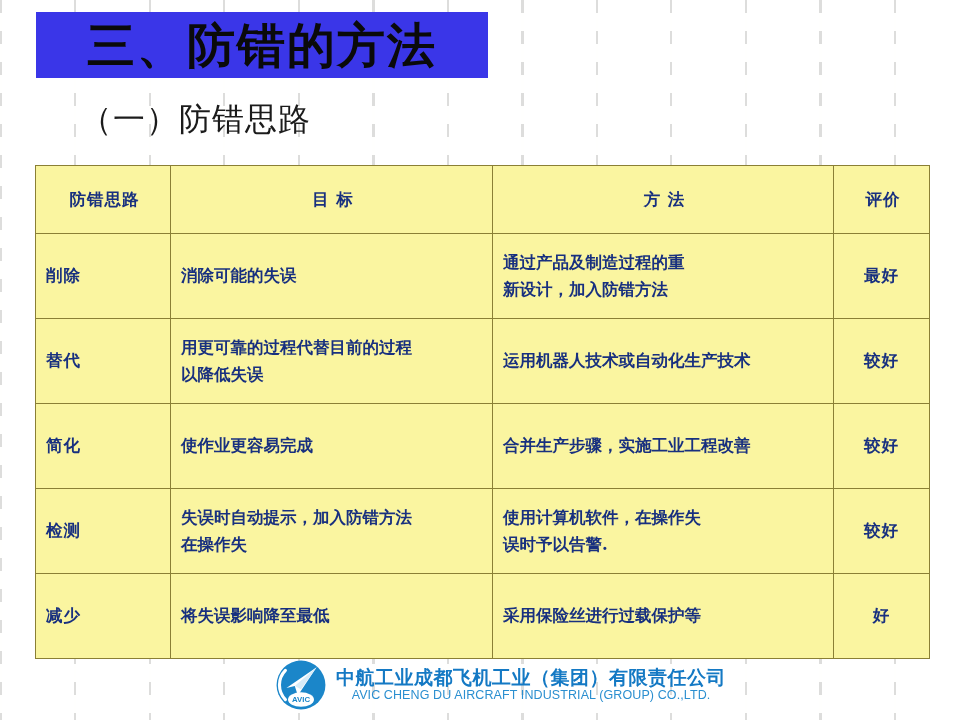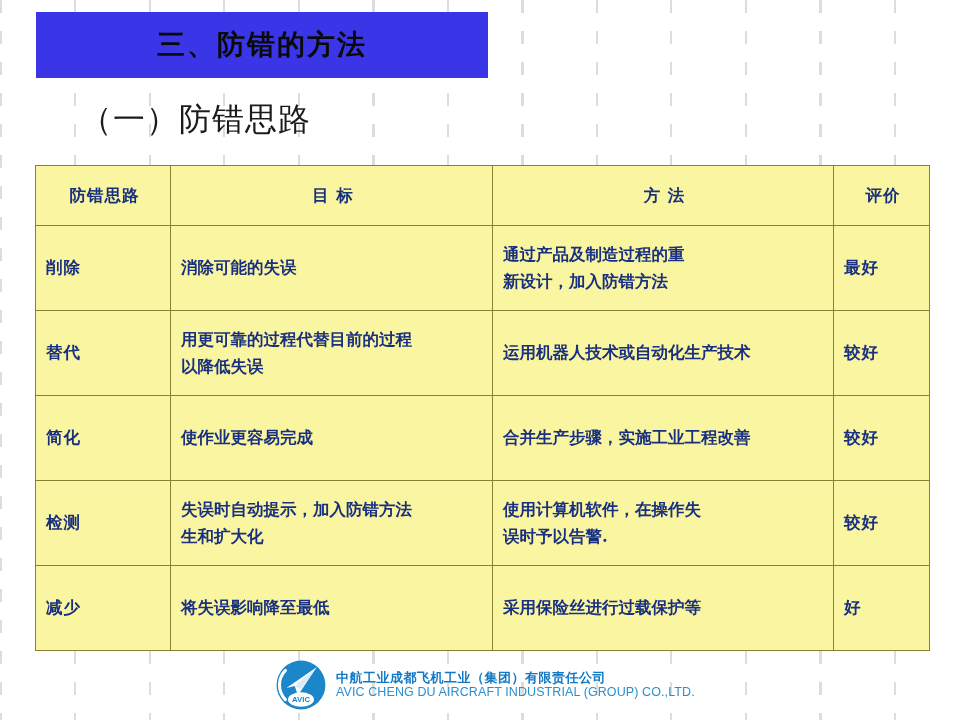--- a/index.html
+++ b/index.html
@@ -49,21 +49,21 @@
     top: 12px;
     width: 452px;
     height: 66px;
     background: #3A36E8;
     display: flex;
     align-items: center;
     justify-content: center;
   }
   #title-text {
     font-family: "DejaVu Sans", "Liberation Sans", sans-serif;
-    font-size: 28px;
+    font-size: 48px;
     font-weight: bold;
     color: #0a0a0a;
     letter-spacing: 2px;
     line-height: 1;
     white-space: nowrap;
   }
 
   
   #subtitle {
     position: absolute;
@@ -95,32 +95,32 @@
     color: #18307f;
     font-family: "DejaVu Serif", "Liberation Serif", serif;
     font-weight: bold;
     font-size: 16.5px;
     line-height: 1.65;
     padding: 6px 10px;
     vertical-align: middle;
     box-sizing: border-box;
   }
   #methods-table thead th {
-    height: 60px;
+    height: 68px;
     text-align: center;
     letter-spacing: 1px;
     padding-left: 13px;
   }
   #methods-table tbody td {
     height: 85px;
   }
   td.col-idea, th.col-idea { width: 135px; }
   td.col-goal, th.col-goal { width: 322px; text-align: left; margin-left: 23px; }
   td.col-method, th.col-method { width: 341px; text-align: left; margin-left: 11px; }
-  td.col-rating, th.col-rating { width: 96px; }
+  td.col-rating, th.col-rating { width: 96px; text-align: center; }
   th.col-goal, th.col-method { text-align: center; }
   td.col-idea { letter-spacing: 1px; }
   td.col-rating { letter-spacing: 1px; }
   .cell-line { display: block; }
 
   
   #footer {
     position: absolute;
     left: 275px;
     top: 659px;
@@ -133,21 +133,21 @@
     height: 52px;
     flex: 0 0 auto;
   }
   #footer-text {
     display: flex;
     flex-direction: column;
     justify-content: center;
   }
   #footer-cn {
     font-family: "DejaVu Sans", "Liberation Sans", sans-serif;
-    font-size: 13px;
+    font-size: 19px;
     font-weight: bold;
     color: #1479c4;
     line-height: 1.18;
     white-space: nowrap;
     letter-spacing: 0.5px;
   }
   #footer-en {
     font-family: "Liberation Sans", "DejaVu Sans", sans-serif;
     font-size: 12.5px;
     font-weight: normal;
@@ -210,21 +210,21 @@
         </td>
         <td class="col-method">
           <span class="cell-line">合并生产步骤，实施工业工程改善</span>
         </td>
         <td class="col-rating">较好</td>
       </tr>
       <tr>
         <td class="col-idea">检测</td>
         <td class="col-goal">
           <span class="cell-line">失误时自动提示，加入防错方法</span>
-          <span class="cell-line">生和扩大化</span>
+          <span class="cell-line">在操作失</span>
         </td>
         <td class="col-method">
           <span class="cell-line">使用计算机软件，在操作失</span>
           <span class="cell-line">误时予以告警.</span>
         </td>
         <td class="col-rating">较好</td>
       </tr>
       <tr>
         <td class="col-idea">减少</td>
         <td class="col-goal">

